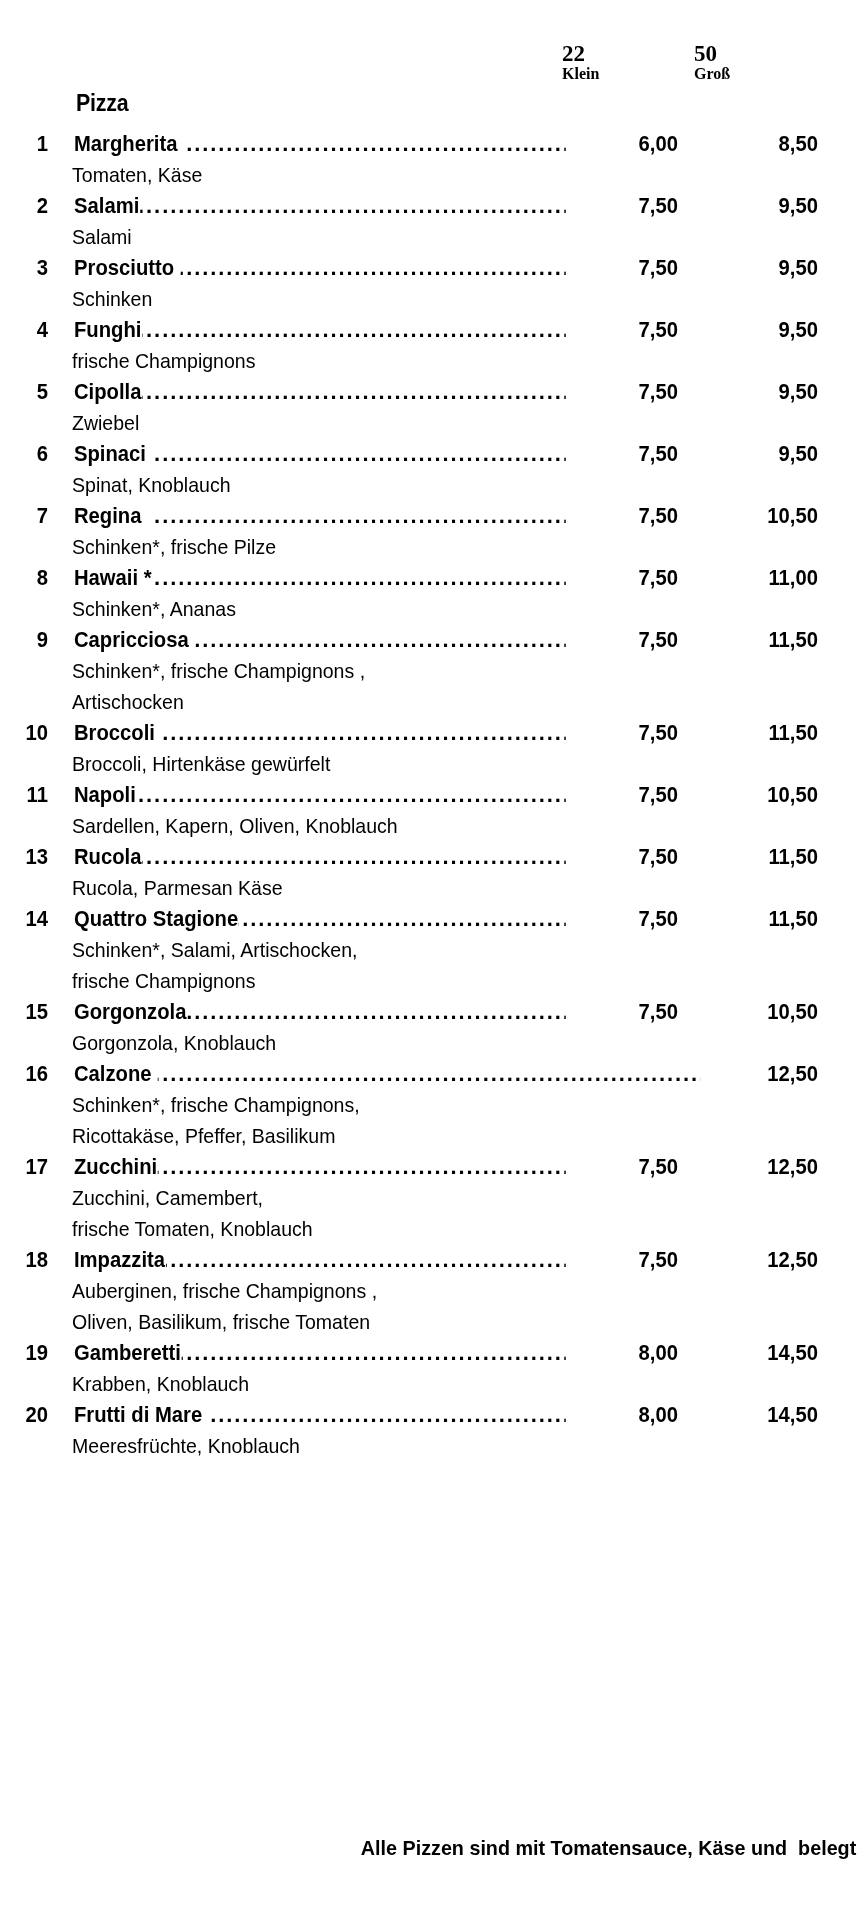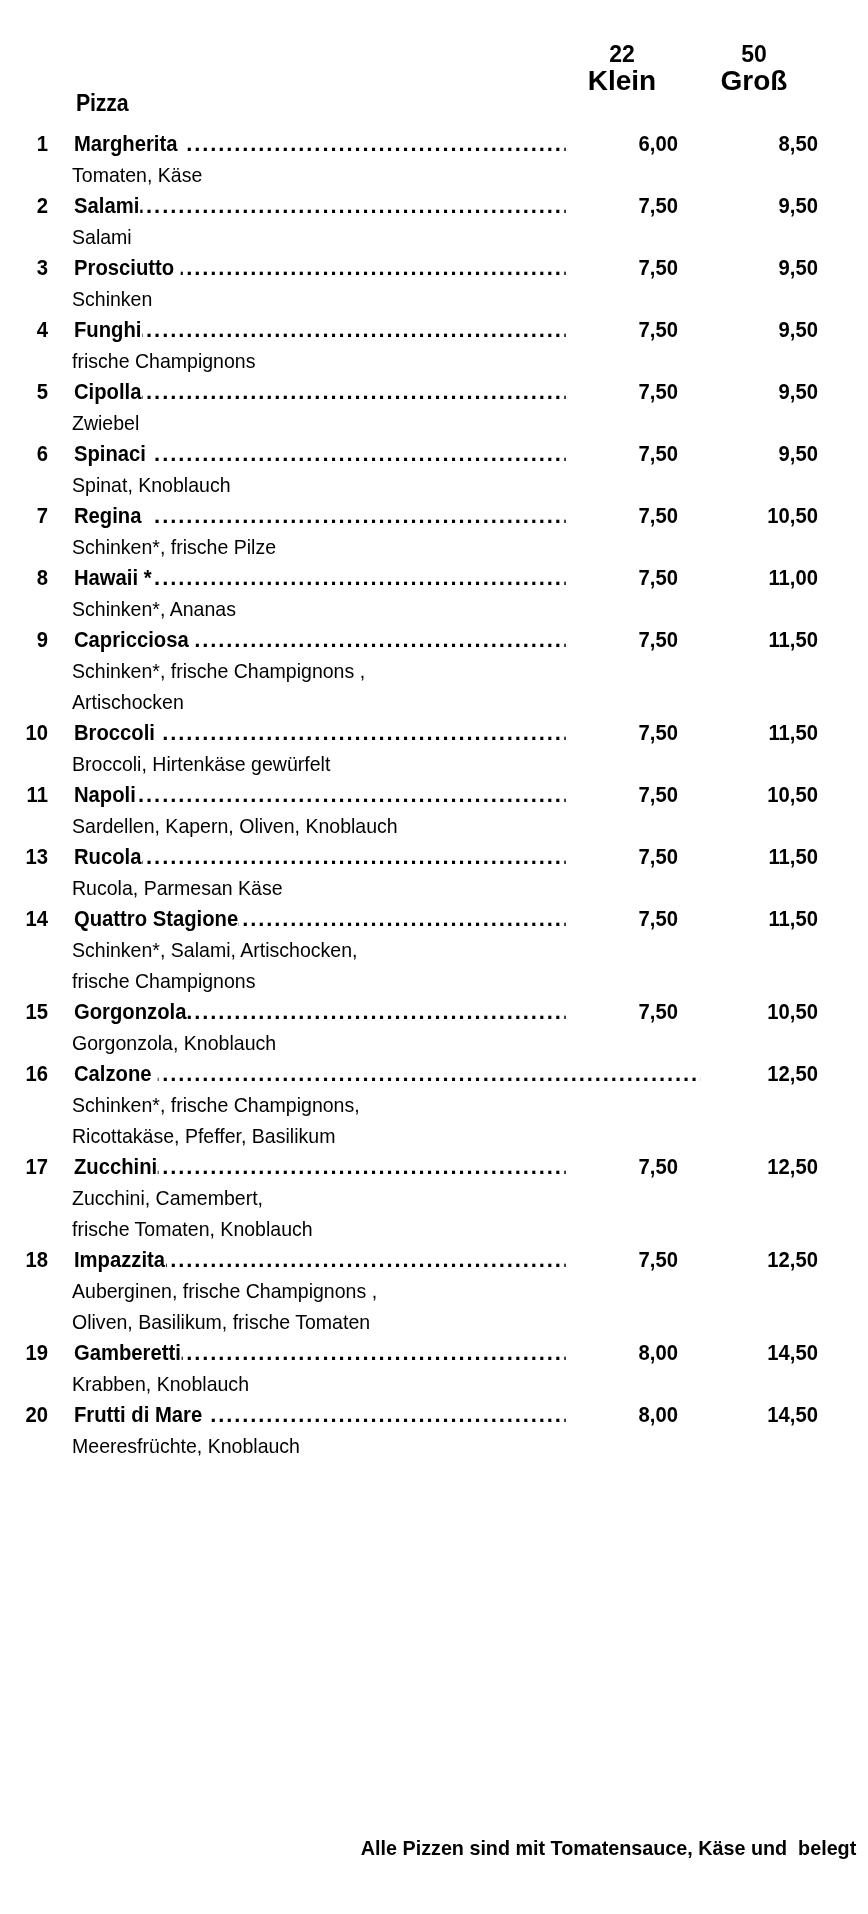--- a/index.html
+++ b/index.html
@@ -39,32 +39,32 @@
     top: 62px;
     font-size: 23px;
     font-weight: bold;
     line-height: 1;
     letter-spacing: -0.2px;
     transform: scaleX(0.93);
     transform-origin: left center;
   }
   .header-col {
     position: absolute;
-    text-align: center;
-    font-family: Liberation Sans, sans-serif;
+    text-align: left;
+    font-family: Liberation Serif, serif;
     font-weight: bold;
     line-height: 1.05;
   }
   .header-col .hc-num {
     display: block;
     font-size: 23px;
   }
   .header-col .hc-lbl {
     display: block;
-    font-size: 28px;
+    font-size: 16px;
   }
   .header-col.klein {
     left: 562px;
     top: 12px;
     width: 120px;
   }
   .header-col.gross {
     left: 694px;
     top: 12px;
     width: 120px;

